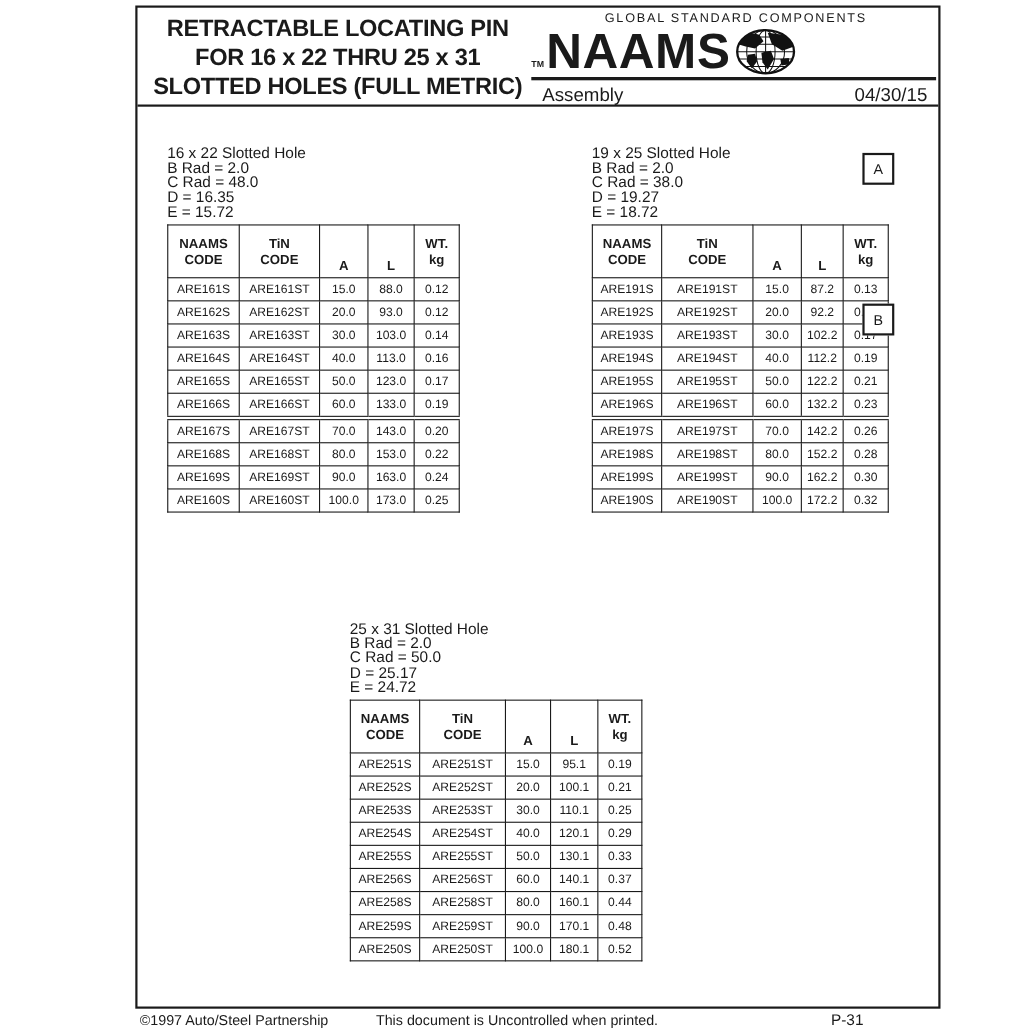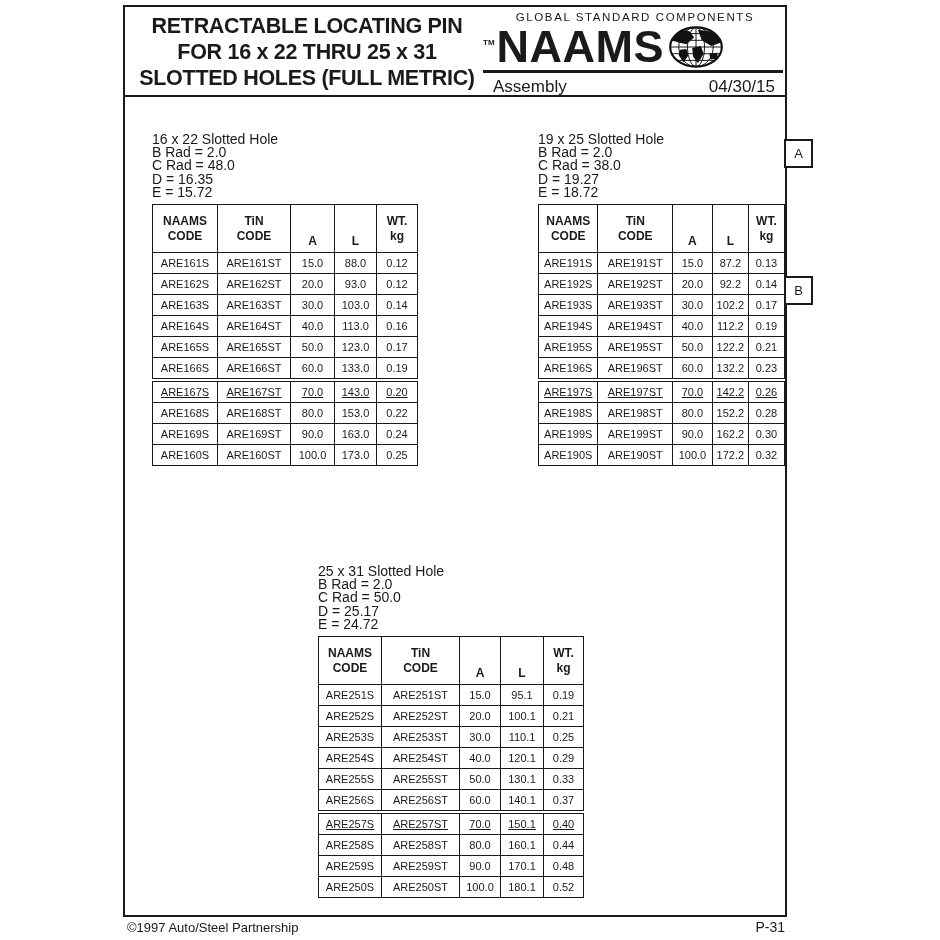--- a/index.html
+++ b/index.html
@@ -3,40 +3,40 @@
 <meta charset="utf-8">
 <style>
   html, body { margin: 0; padding: 0; background: #ffffff; }
   .page {
     position: relative; width: 940px; height: 940px;
     background: #ffffff; color: #1a1a1a;
     font-family: "Liberation Sans", sans-serif;
     overflow: hidden;
   }
   .frame {
-    position: absolute; left: 123px; top: 5px; width: 664px; height: 912px;
+    position: absolute; left: 123px; top: 5px; width: 732px; height: 912px;
     border: 2px solid #1a1a1a; box-sizing: border-box; background: #fff;
   }
   
   .header {
     position: absolute; left: 0; top: 0; right: 0; height: 88px;
     border-bottom: 2px solid #1a1a1a;
   }
   .title {
     position: absolute; left: 6px; top: 6px; width: 352px;
     text-align: center; font-weight: bold; font-size: 21.5px;
     line-height: 26px; letter-spacing: -0.3px; white-space: nowrap;
   }
   .logo { position: absolute; left: 358px; top: 2px; right: 2px; }
   .tagline {
     font-weight: normal; font-size: 11.5px; letter-spacing: 1.6px;
     white-space: nowrap; margin: 2px 0 0 4px; text-align: center;
   }
   .naams-row { display: flex; align-items: center; height: 47px; }
-  .tm { font-size: 8px; font-weight: bold; align-self: flex-end; margin: 0 2px 23px 0; }
+  .tm { font-size: 8px; font-weight: bold; align-self: flex-end; margin: 0 2px 7px 0; }
   .naams { font-size: 45px; font-weight: bold; line-height: 44px; letter-spacing: 0.5px; }
   .globe { margin-left: 3px; display: inline-flex; }
   .logo-rule { border-bottom: 3px solid #1a1a1a; margin-top: 0; }
   .assembly-row {
     display: flex; justify-content: space-between;
     font-size: 17px; padding: 4px 8px 0 10px;
   }
   
   .table-section { position: absolute; }
   #sec0 { left: 27px;  top: 126px; }
@@ -44,21 +44,21 @@
   #sec2 { left: 193px; top: 526px; margin-top: 32px; }
   .specs { font-size: 14px; line-height: 13.2px; white-space: nowrap; }
   .table-section table { border-collapse: collapse; margin-top: 5px; background: #fff; }
   th, td { border: 1px solid #1a1a1a; text-align: center; }
   th {
     font-size: 12px; font-weight: bold; height: 42px;
     padding: 2px 3px; white-space: pre-line; line-height: 1.25; vertical-align: middle;
   }
   th.bottom { vertical-align: bottom; padding-bottom: 3px; }
   td { font-size: 11px; height: 20px; padding: 0 2px; }
-  tr.group-break td { border-top: 4px double #1a1a1a; text-decoration: underline; }
+  tr.group-break td { border-top: 4px double #1a1a1a; }
   #sec0 col:nth-child(1){width:65px} #sec0 col:nth-child(2){width:73px}
   #sec0 col:nth-child(3){width:44px} #sec0 col:nth-child(4){width:42px}
   #sec0 col:nth-child(5){width:41px}
   #sec1 col:nth-child(1){width:63px} #sec1 col:nth-child(2){width:83px}
   #sec1 col:nth-child(3){width:44px} #sec1 col:nth-child(4){width:38px}
   #sec1 col:nth-child(5){width:41px}
   #sec2 col:nth-child(1){width:63px} #sec2 col:nth-child(2){width:78px}
   #sec2 col:nth-child(3){width:41px} #sec2 col:nth-child(4){width:43px}
   #sec2 col:nth-child(5){width:40px}
   
@@ -400,27 +400,20 @@
               <td>130.1</td>
               <td>0.33</td>
             </tr>
             <tr>
               <td>ARE256S</td>
               <td>ARE256ST</td>
               <td>60.0</td>
               <td>140.1</td>
               <td>0.37</td>
             </tr>
-            <tr class="group-break">
-              <td>ARE257S</td>
-              <td>ARE257ST</td>
-              <td>70.0</td>
-              <td>150.1</td>
-              <td>0.40</td>
-            </tr>
             <tr>
               <td>ARE258S</td>
               <td>ARE258ST</td>
               <td>80.0</td>
               <td>160.1</td>
               <td>0.44</td>
             </tr>
             <tr>
               <td>ARE259S</td>
               <td>ARE259ST</td>
@@ -438,15 +431,16 @@
           </tbody>
       </table>
     </section>
 
   </div>
 
   <div class="tab tab-a">A</div>
   <div class="tab tab-b">B</div>
 
   <div class="footer-copy">©1997 Auto/Steel Partnership</div>
+  <div class="footer-notice">This document is Uncontrolled when printed.</div>
   <div class="footer-page">P-31</div>
 
 </div>
 
 </body></html>

